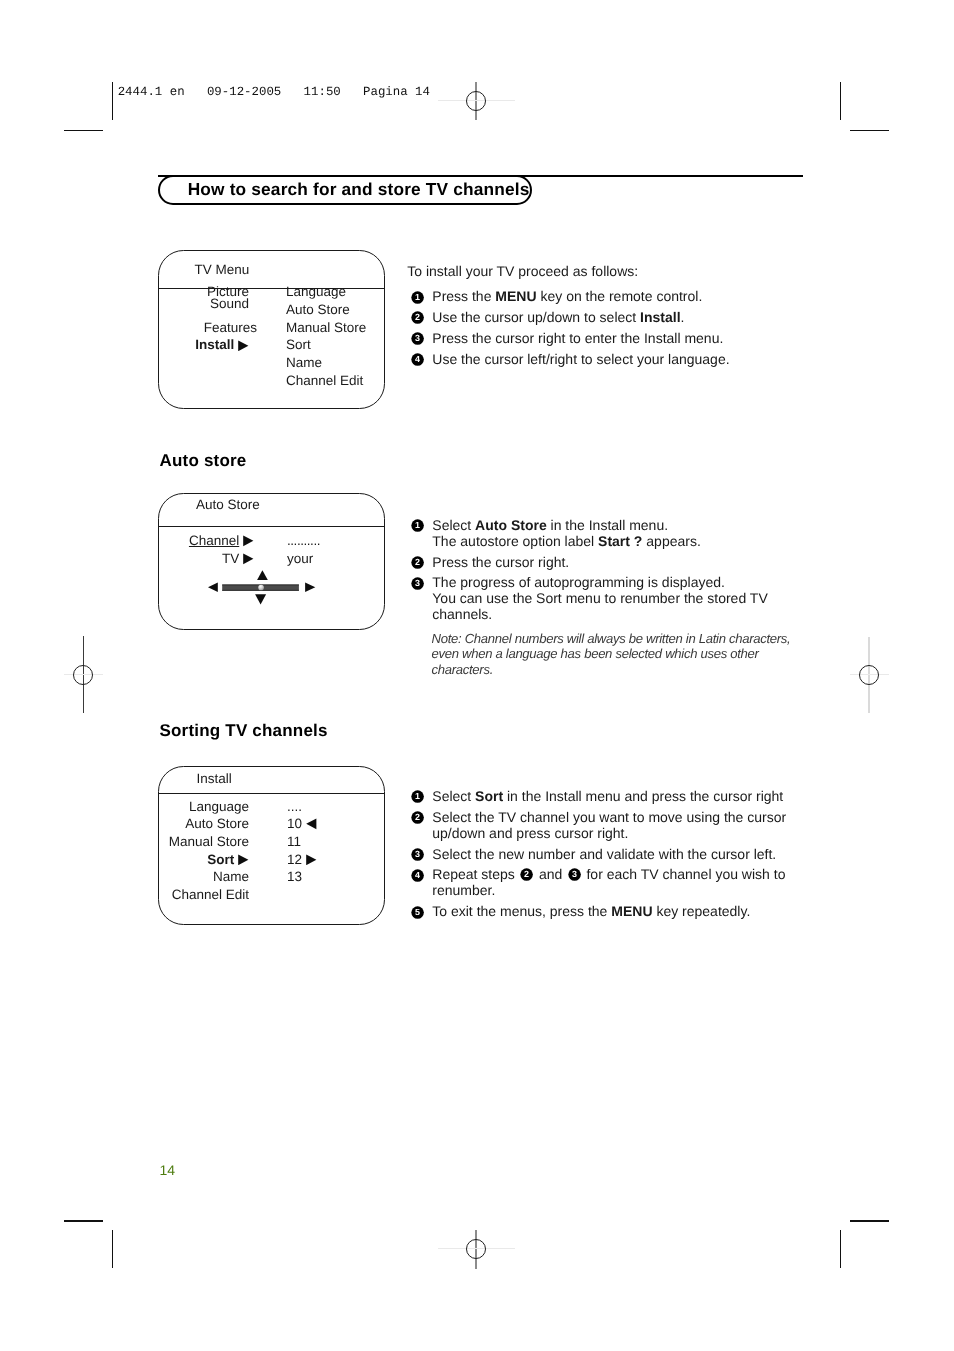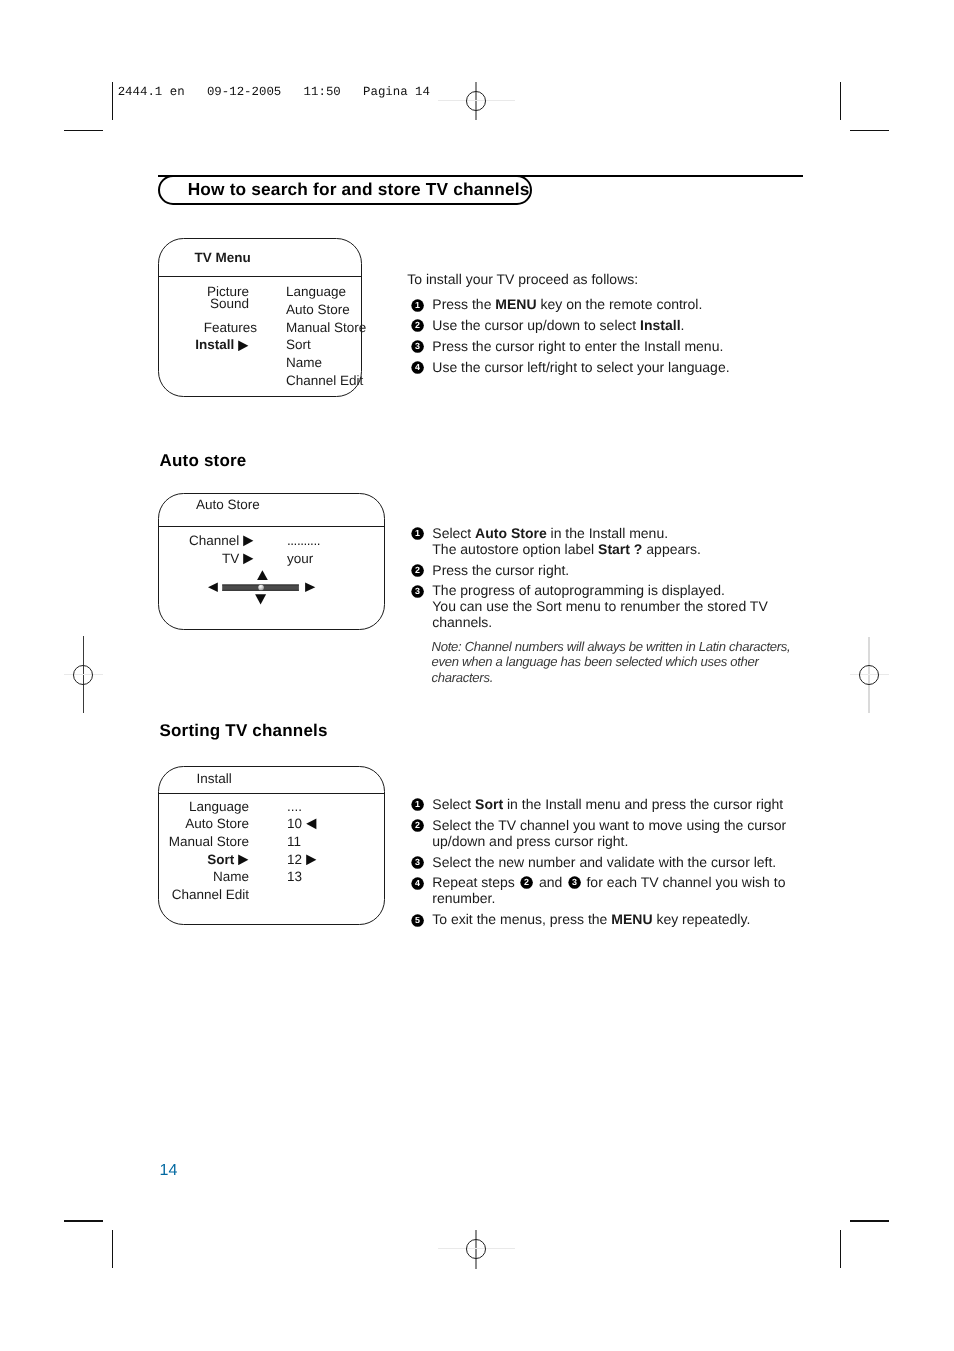--- a/index.html
+++ b/index.html
@@ -32,21 +32,21 @@
   .tvbox .ttl{position:absolute;font-size:13.5px;line-height:1;color:#1a1a1a;white-space:nowrap;}
   .tvbox .sep{position:absolute;left:0;right:0;height:1px;background:#1a1a1a;}
 
   .mrow{position:absolute;white-space:nowrap;font-size:13.5px;line-height:1;}
   .mrow.r{text-align:right;}
   .b{font-weight:bold;}
   .arw{display:inline-block;width:10.6px;height:11.6px;vertical-align:-1.9px;margin-left:4.2px;}
   .arw svg{display:block;}
 
   
-  .bodytxt{position:absolute;font-size:14px;line-height:20.4px;color:#1a1a1a;margin-top:8px;}
+  .bodytxt{position:absolute;font-size:14px;line-height:20.4px;color:#1a1a1a;}
   .num{display:inline-block;width:13.2px;height:13.2px;vertical-align:-2px;}
   .num svg{display:block;}
   .num[data-name="step-badge-inline"]{margin:0 1.6px;}
   .sect{position:absolute;font-weight:bold;font-size:17px;letter-spacing:0.2px;color:#000;white-space:nowrap;}
   .note{font-style:italic;color:#3a3a3a;}
 
   ul.steps{margin:0;padding:0;list-style:none;}
   ul.steps li{position:relative;padding-left:21.3px;margin:0 0 4.9px 0;line-height:16px;}
   ul.steps li>.num.lead{position:absolute;left:-0.3px;top:2.6px;}
 
@@ -86,21 +86,21 @@
   <div class="ci" data-name="registration-circle" style="left:859px;top:664.6px;width:20.1px;height:20.1px;"></div>
 </div>
 
 <div class="abs mono" data-name="print-header-text" style="left:117.7px;top:85px;font-size:12.4px;letter-spacing:0.0px;color:#111;white-space:pre;">2444.1 en   09-12-2005   11:50   Pagina 14</div>
 
 <div id="hdr-rule" data-name="header-rule" style="left:158px;top:174.5px;width:645px;"></div>
 <div id="hdr-pill" data-name="section-title-pill" style="left:157.5px;top:174.5px;width:374px;height:30px;">
   <span data-name="section-title-text">How to search for and store TV channels</span>
 </div>
 
-<div class="tvbox" data-name="tv-menu-box" style="left:158px;top:238px;width:204px;height:159px;font-weight:bold;">
+<div class="tvbox" data-name="tv-menu-box" style="left:158px;top:250px;width:227px;height:159px;">
   <div class="ttl" data-name="tv-menu-box-title" style="left:35.5px;top:12.3px;">TV Menu</div>
   <div class="sep" data-name="tv-menu-box-divider" style="top:36.5px;"></div>
 </div>
 <div id="tvmenu-left" data-name="tv-menu-left-column">
     <div class="mrow r" data-name="tv-menu-item-picture" style="left: 170px; width: 79px; top: 285px;">Picture</div>
     <div class="mrow r" data-name="tv-menu-item-sound" style="left: 170px; width: 79px; top: 297px;">Sound</div>
     <div class="mrow r" data-name="tv-menu-item-features" style="left: 178px; width: 79px; top: 320.6px;">Features</div>
     <div class="mrow r b" data-name="tv-menu-item-install" style="left: 170px; width: 79px; top: 338.4px;">Install<span class="arw" data-name="right-arrow-icon"><svg width="10.6" height="11.6" viewBox="0 0 10.6 11.6" data-name="right-arrow-icon-svg">
           <polygon points="0.2,0.4 0.2,11.2 10.4,5.8" fill="#0d0d0d" data-name="right-arrow-icon-shape"></polygon>
         </svg></span></div>
@@ -144,21 +144,21 @@
     </ul>
 </div>
 
 <div class="sect" data-name="auto-store-heading" style="left:159.5px;top:450.5px;">Auto store</div>
 
 <div class="tvbox" data-name="auto-store-box" style="left:158px;top:492.5px;width:227px;height:137px;">
   <div class="ttl" data-name="auto-store-box-title" style="left:37px;top:4.3px;">Auto Store</div>
   <div class="sep" data-name="auto-store-box-divider" style="top:32px;"></div>
 </div>
 <div id="autostore-rows" data-name="auto-store-rows">
-    <div class="mrow r" data-name="auto-store-row-channel" style="left: 170px; width: 84px; top: 534.2px;">Channel<span class="arw" data-name="right-arrow-icon"><svg width="10.6" height="11.6" viewBox="0 0 10.6 11.6" data-name="right-arrow-icon-svg">
+    <div class="mrow r" data-name="auto-store-row-channel" style="left: 170px; width: 84px; top: 534.2px; text-decoration: underline;">Channel<span class="arw" data-name="right-arrow-icon"><svg width="10.6" height="11.6" viewBox="0 0 10.6 11.6" data-name="right-arrow-icon-svg">
           <polygon points="0.2,0.4 0.2,11.2 10.4,5.8" fill="#0d0d0d" data-name="right-arrow-icon-shape"></polygon>
         </svg></span></div>
     <div class="mrow" data-name="auto-store-value-channel" style="left: 287px; top: 534.2px; letter-spacing: -0.45px;">..........</div>
     <div class="mrow r" data-name="auto-store-row-tv" style="left: 170px; width: 84px; top: 551.8px;">TV<span class="arw" data-name="right-arrow-icon"><svg width="10.6" height="11.6" viewBox="0 0 10.6 11.6" data-name="right-arrow-icon-svg">
           <polygon points="0.2,0.4 0.2,11.2 10.4,5.8" fill="#0d0d0d" data-name="right-arrow-icon-shape"></polygon>
         </svg></span></div>
     <div class="mrow" data-name="auto-store-value-tv" style="left: 287px; top: 551.8px;">your</div>
   </div>
 
 <svg id="cursorpad" data-name="cursor-pad" style="left:204px;top:566px;" width="116" height="42" viewBox="204 566 116 42">
@@ -263,13 +263,13 @@
           </svg></span> for each TV channel you wish to renumber.</li>
       <li data-name="step-item"><span class="num lead" data-name="step-badge">
           <svg width="13.2" height="13.2" viewBox="0 0 24 24" data-name="step-badge-svg">
             <circle cx="12" cy="12" r="11.4" fill="#000" data-name="step-badge-disc"></circle>
             <text x="12" y="12" fill="#fff" font-family="Liberation Sans, sans-serif" font-size="16.2" font-weight="bold" text-anchor="middle" dominant-baseline="central" data-name="step-badge-number">5</text>
           </svg>
         </span>To exit the menus, press the <b data-name="emphasis-text">MENU</b> key repeatedly.</li>
     </ul>
 </div>
 
-<div class="abs" data-name="page-number" style="left:159.5px;top:1161.5px;font-size:16px;font-weight:normal;color:#0369a1;">14</div>
+<div class="abs" data-name="page-number" style="left:159.5px;top:1161.5px;font-size:14px;font-weight:normal;color:#4d7c0f;">14</div>
 
 </body></html>

